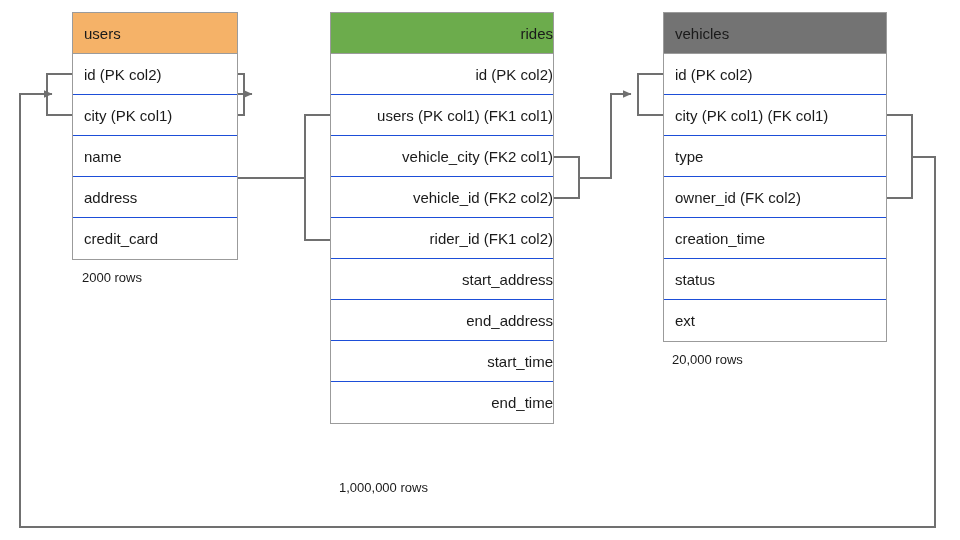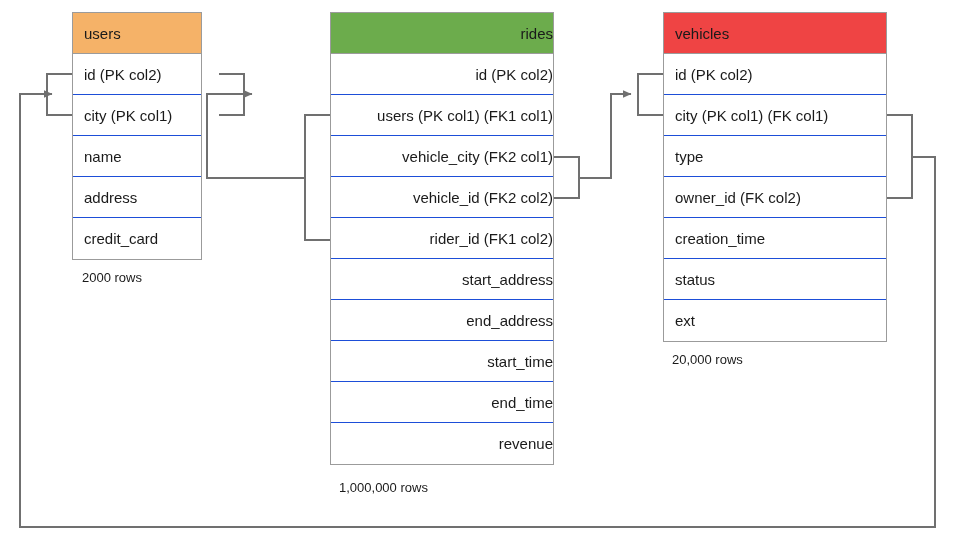--- a/index.html
+++ b/index.html
@@ -106,47 +106,46 @@
 
     <g>
       <path d="M887,115 L912,115 L912,198 L887,198" fill="none" stroke="#707070" stroke-width="2"></path>
     </g>
 
     <g>
       <path d="M912,157 L935,157 L935,527 L20,527 L20,94 L52,94" fill="none" stroke="#707070" stroke-width="2" marker-end="url(#arrowhead)"></path>
     </g>
   </svg>
 
-  <div class="entity" style="left:72px; top:12px; width:130px;">
+  <div class="entity" style="left:72px; top:12px; width:166px;">
     <div class="entity-header" style="background:#F5B268;">users</div>
     <div class="entity-field">id (PK col2)</div>
     <div class="entity-field">city (PK col1)</div>
     <div class="entity-field">name</div>
     <div class="entity-field">address</div>
     <div class="entity-field">credit_card</div>
   </div>
   <div class="row-count" style="left:82px; top:270px;text-align:center;">2000 rows</div>
 
   <div class="entity" style="left:330px; top:12px; width:224px;text-align:right;">
     <div class="entity-header" style="background:#6CAC4C;">rides</div>
     <div class="entity-field">id (PK col2)</div>
     <div class="entity-field">users (PK col1) (FK1 col1)</div>
     <div class="entity-field">vehicle_city (FK2 col1)</div>
     <div class="entity-field">vehicle_id (FK2 col2)</div>
     <div class="entity-field">rider_id (FK1 col2)</div>
     <div class="entity-field">start_address</div>
     <div class="entity-field">end_address</div>
     <div class="entity-field">start_time</div>
     <div class="entity-field">end_time</div>
-    <div class="entity-field">revenue</div>
   </div>
   <div class="row-count" style="left:339px; top:480px;">1,000,000 rows</div>
 
   <div class="entity" style="left:663px; top:12px; width:224px;">
-    <div class="entity-header" style="background:#ef4444;">vehicles</div>
+    <div class="entity-header" style="background:#737373;">vehicles</div>
     <div class="entity-field">id (PK col2)</div>
     <div class="entity-field">city (PK col1) (FK col1)</div>
     <div class="entity-field">type</div>
     <div class="entity-field">owner_id (FK col2)</div>
     <div class="entity-field">creation_time</div>
     <div class="entity-field">status</div>
     <div class="entity-field">ext</div>
   </div>
   <div class="row-count" style="left:672px; top:352px;">20,000 rows</div>
 

